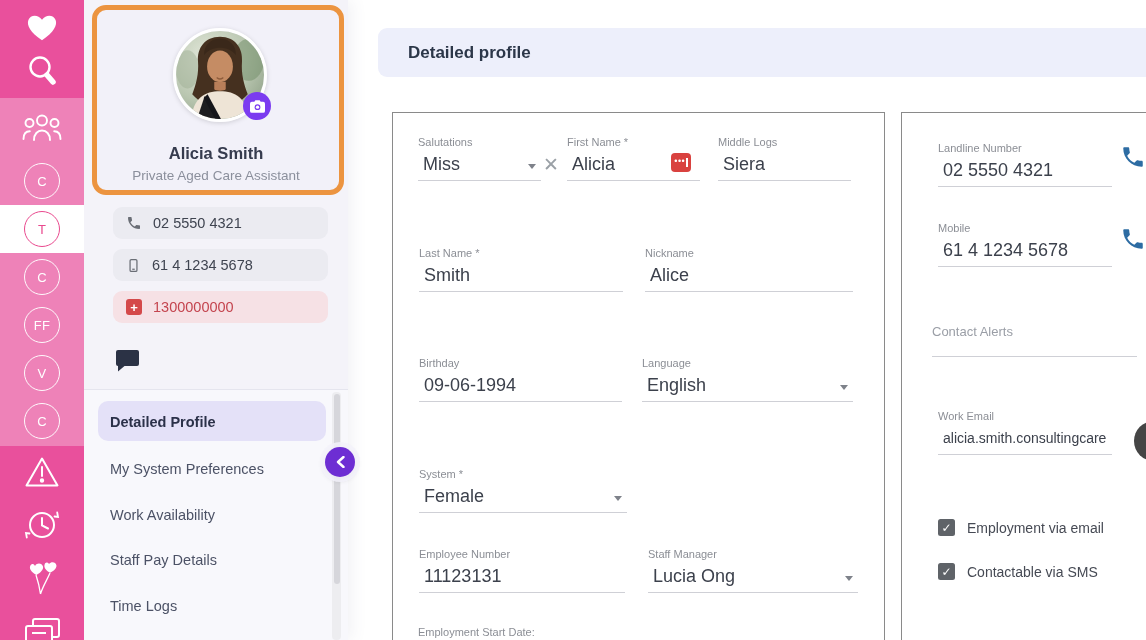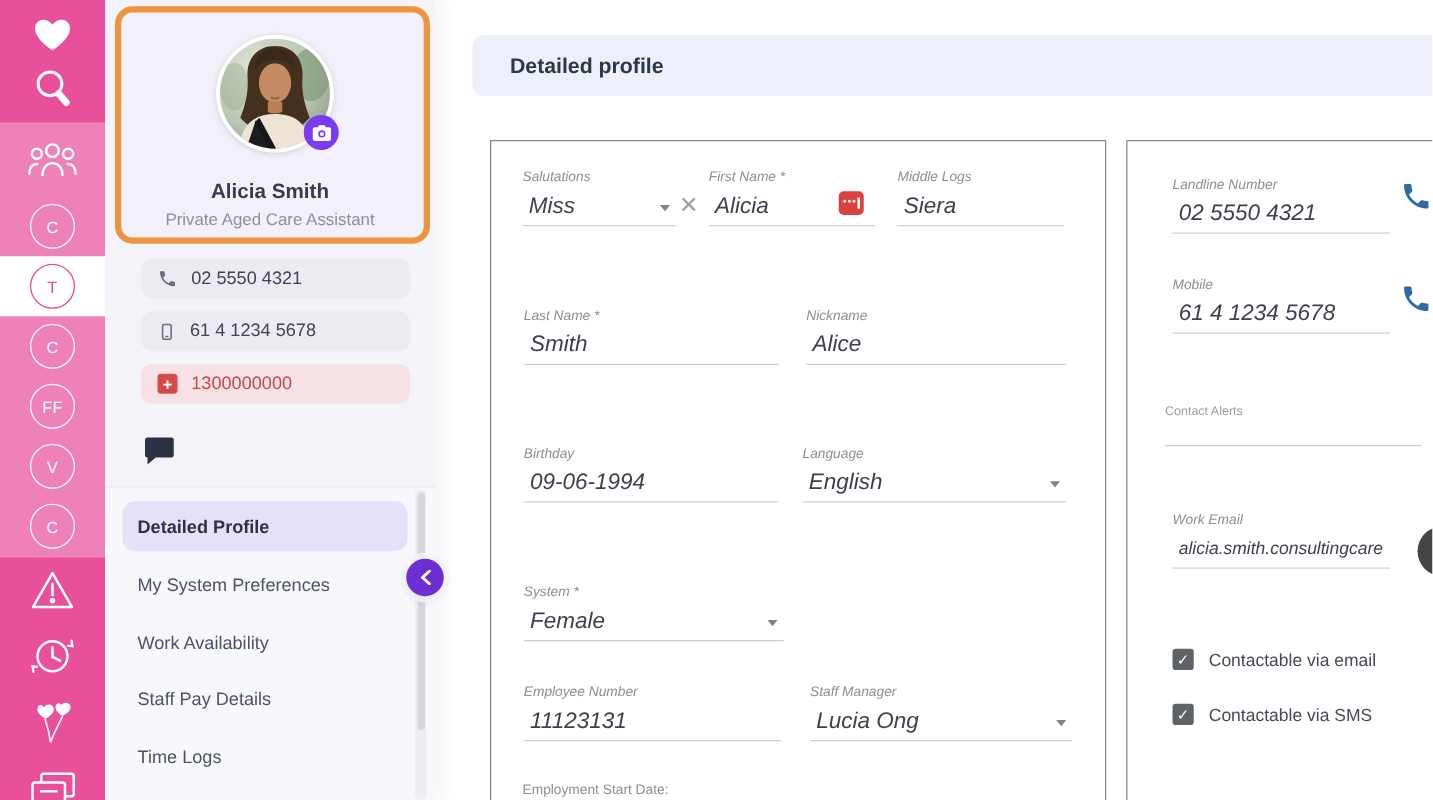--- a/index.html
+++ b/index.html
@@ -49,32 +49,32 @@
       box-shadow:0 0 0 5px rgba(243,242,250,.85), 0 2px 6px rgba(0,0,0,.25); }
 
   
   .hdr-bar { left:378px; top:28px; width:776px; height:49px; background:#edeffb; border-radius:9px; display:flex; align-items:center; padding-left:30px; }
   .hdr-title { font-size:17px; color:#2c3749; font-weight:600; }
 
   .card { border:1px solid #8a8a8a; background:#fff; }
   .card-left  { left:392px; top:112px; width:493px; height:560px; }
   .card-right { left:901px; top:112px; width:262px; height:560px; }
 
-  .field { position:absolute;font-style:italic; }
+  .field { position:absolute; }
   .field .lbl { font-size:11px; color:#8b8e95; line-height:13px; }
   .field .val { position:relative; margin-top:3px; padding:2px 0 6px 5px; font-size:18px; color:#3c414c; line-height:20px;
       border-bottom:1px solid #cfd0d6; white-space:nowrap; overflow:hidden; cursor:text; }
   .caret { position:absolute; right:5px; top:9px; width:0; height:0; border:4.5px solid transparent; border-top:5.5px solid #7e828a; cursor:pointer; }
   .clear-x { position:absolute; font-size:19px; color:#9aa0a6; font-weight:400; cursor:pointer; }
   .limit-badge { position:absolute; left:671px; top:153px; width:20px; height:19px; background:#d9423f; border-radius:4px;
       display:flex; align-items:center; justify-content:center; gap:1px; cursor:pointer; }
   .limit-badge .dots { color:#fff; font-size:9px; letter-spacing:.5px; line-height:1; margin-top:-3px; }
   .limit-badge .bar { width:1.5px; height:9px; background:#fff; }
 
-  .sec-title { position:absolute; font-size:10px; color:#9a9ea6; }
+  .sec-title { position:absolute; font-size:13px; color:#9a9ea6; }
   .sec-line { position:absolute; height:1px; background:#cfd0d6; }
 
   .cb-row { position:absolute; display:flex; align-items:center; gap:12px; }
   .cb { width:17px; height:17px; background:#5f6368; border-radius:2.5px; display:flex; align-items:center; justify-content:center; color:#fff; font-size:12px; cursor:pointer; }
   .cb-lbl { font-size:14px; color:#4448522; color:#464a54; }
 
   .edge-circle { left:1134px; top:421px; width:40px; height:40px; border-radius:50%; background:#454545; cursor:pointer; }
 
   .phone-action { position:absolute; cursor:pointer; }
 </style>
@@ -333,20 +333,20 @@
   <div class="sec-line" style="left:932px; top:356px; width:205px;"></div>
 
   <div class="field" style="left:938px; top:410px; width:174px;">
     <div class="lbl">Work Email</div>
     <div class="val" style="font-size:14px;">alicia.smith.consultingcare</div>
   </div>
   <div class="abs edge-circle"></div>
 
   <div class="cb-row" style="left:938px; top:519px;">
     <div class="cb">✓</div>
-    <div class="cb-lbl">Contactable via email</div>
+    <div class="cb-lbl">Employment via email</div>
   </div>
   <div class="cb-row" style="left:938px; top:563px;">
     <div class="cb">✓</div>
     <div class="cb-lbl">Contactable via SMS</div>
   </div>
 
 </div>
 
 </body></html>

